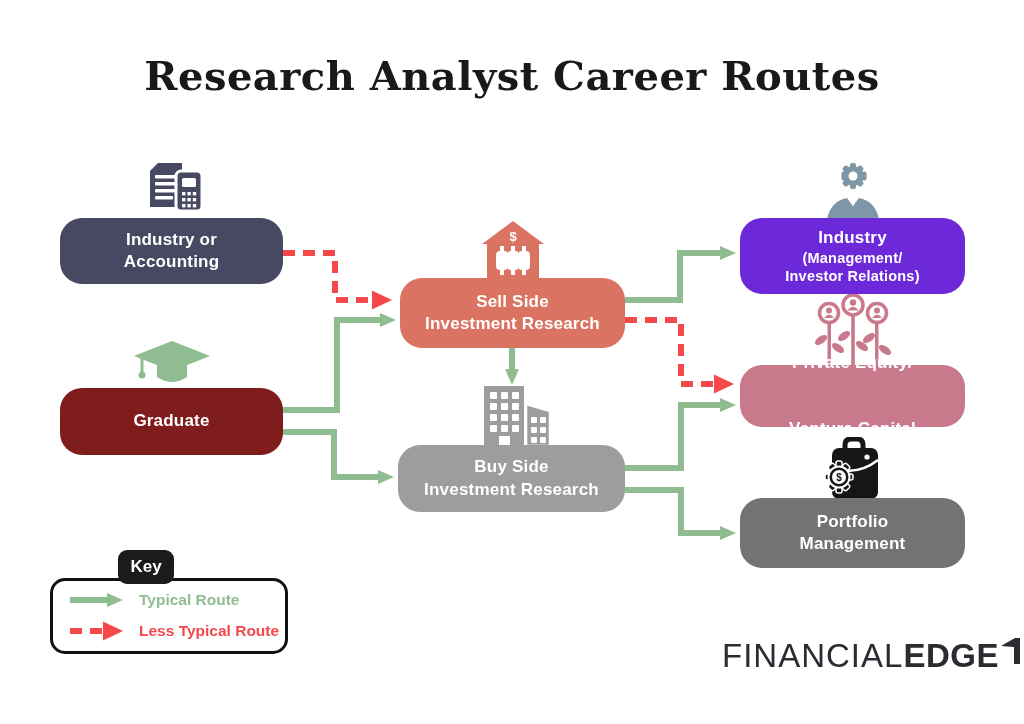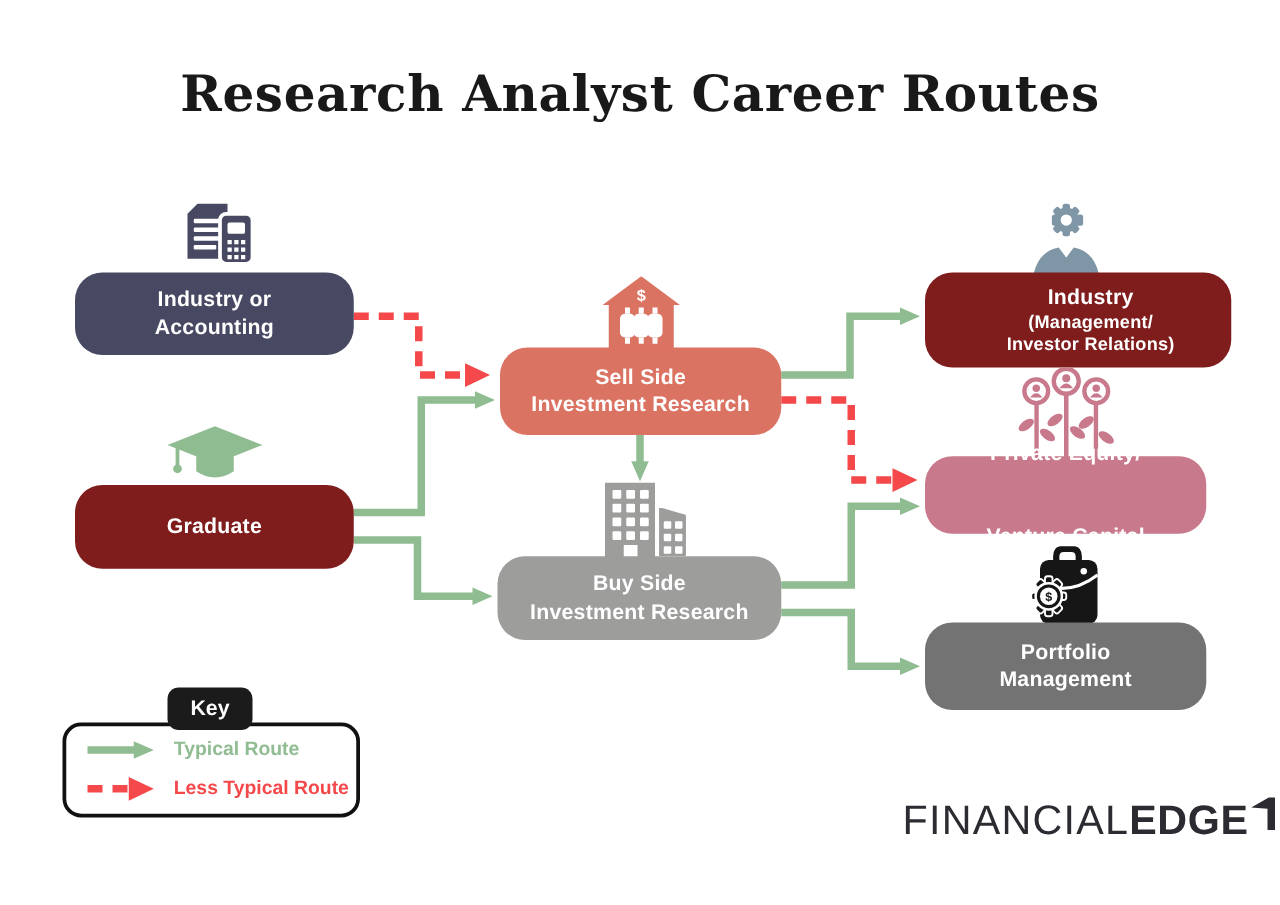--- a/index.html
+++ b/index.html
@@ -17,21 +17,21 @@
             color:#fff;font-weight:bold;font-size:17px;line-height:1.3;text-align:left;letter-spacing:.2px;}
   .node-box .sub{font-size:14.5px;line-height:1.25;}
   .node-icon{position:absolute;left:50%;bottom:100%;transform:translateX(-50%);line-height:0;margin-bottom:-1px;}
   #n-ia{left:60px;top:218px;width:223px;height:66px;}
   #n-grad{left:60px;top:388px;width:223px;height:67px;}
   #n-ss{left:400px;top:278px;width:225px;height:70px;}
   #n-bs{left:398px;top:445px;width:227px;height:67px;}
   #n-im{left:740px;top:218px;width:225px;height:76px;}
   #n-pe{left:740px;top:365px;width:225px;height:62px;}
   #n-pm{left:740px;top:498px;width:225px;height:70px;}
-  .key-tab{position:absolute;left:134px;top:550px;width:68px;height:34px;background:#1b1b1b;color:#fff;
+  .key-tab{position:absolute;left:118px;top:550px;width:56px;height:34px;background:#1b1b1b;color:#fff;
            border-radius:9px;display:flex;align-items:center;justify-content:center;
            font-weight:bold;font-size:17px;z-index:2;}
   .key-box{position:absolute;left:50px;top:578px;width:238px;height:76px;background:#fff;
            border:3px solid #111;border-radius:15px;display:flex;flex-direction:column;
            justify-content:space-evenly;padding-left:14px;box-sizing:border-box;z-index:1;}
   .key-row{display:flex;align-items:center;gap:10px;font-weight:bold;font-size:15.5px;}
   .logo{position:absolute;left:722px;top:637px;display:flex;align-items:flex-start;color:#2b2b31;}
   .logo-light{font-size:33px;font-weight:300;letter-spacing:1px;}
   .logo-bold{font-size:33px;font-weight:800;letter-spacing:.5px;}
   .logo-mark{margin-left:2px;margin-top:0;}
@@ -179,21 +179,21 @@
           <rect x="29" y="2" width="6" height="9" rx="2" transform="rotate(-45 32 15)"></rect>
           <rect x="29" y="19" width="6" height="9" rx="2" transform="rotate(-45 32 15)"></rect>
           <circle cx="32" cy="15" r="10"></circle>
           <circle cx="32" cy="15" r="4.5" fill="#fff"></circle>
         </g>
         <path d="M6 58 Q10 40 26 37 L32 45 L38 37 Q54 40 58 58 Z"></path>
         <polygon points="27,36 32,45 37,36" fill="#fff"></polygon>
         <polygon points="30,45 32,52 34,45"></polygon>
       </svg>
     </div>
-    <div class="node-box" style="background-color: #7f1d1d; padding-left: 20px;">
+    <div class="node-box" style="background-color: #6d28d9;">
       <span>Industry</span>
       <span class="sub">(Management/</span>
       <span class="sub">Investor Relations)</span>
     </div>
   </div>
 
   <div class="node" id="n-pe">
     <div class="node-icon" style="color: rgb(200, 121, 140);">
       <svg width="78" height="72" viewBox="0 0 78 72" fill="currentColor">
         <rect x="13.5" y="28" width="3.5" height="44"></rect>

